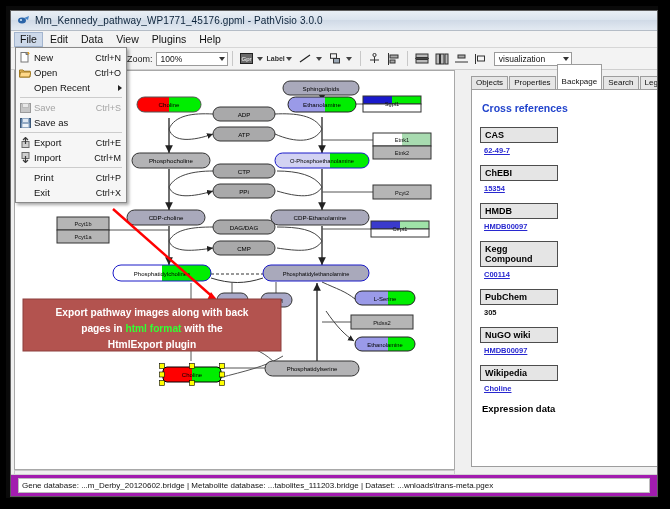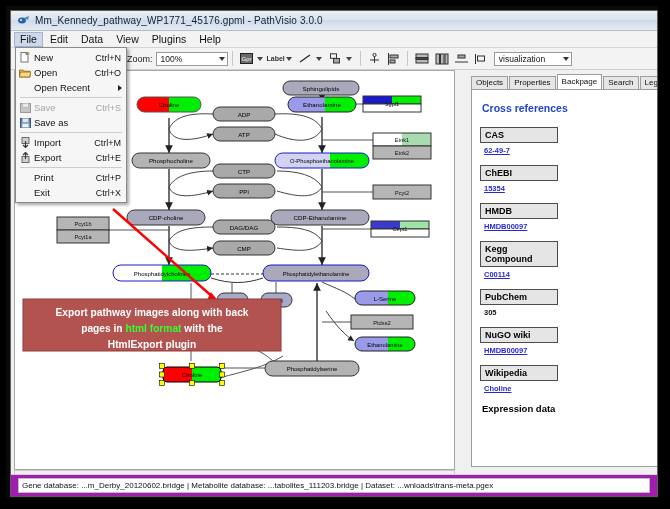--- a/index.html
+++ b/index.html
@@ -60,21 +60,21 @@
   #canvas{position:absolute;left:3px;top:0px;width:441px;height:400px;background:#fff;
      border:1px solid #a8a8a8;box-sizing:border-box;overflow:hidden;}
   #canvas svg{position:absolute;left:0;top:0;}
   .lgutter{position:absolute;left:0;top:0;width:4px;height:400px;background:#f0f0f0;}
 
   
   #sidepanel{position:absolute;left:452px;top:59px;width:196px;height:406px;background:#f0f0f0;box-sizing:border-box;}
   #tabstrip{position:absolute;left:8px;top:4px;width:186px;height:15px;display:flex;align-items:flex-end;}
   .ptab{font-size:8px;color:#111;background:#e6e6e6;border:1px solid #9d9d9d;border-bottom:none;
      padding:1px 4px 1px 4px;margin-right:1px;line-height:10px;}
-  .ptab.sel{background:#fff;font-size:8px;padding:2px 4px 2px 4px;position:relative;top:0px;}
+  .ptab.sel{background:#fff;font-size:8px;padding:12px 4px 2px 4px;position:relative;top:0px;}
   #backpage{position:absolute;left:8px;top:19px;width:208px;height:378px;background:#fff;
      border:1px solid #9d9d9d;box-sizing:border-box;overflow:hidden;padding:6px 8px;}
   .xref-title{color:#2244cc;font-size:10.5px;font-weight:bold;margin:6px 0 13px 2px;}
   .xbox{width:78px;border:1px solid #4d4d4d;background:#e5e5e5;box-sizing:border-box;
      font-size:9px;font-weight:bold;color:#000;padding:2px 4px;margin-bottom:3px;}
   .xval{font-size:7.5px;margin:0 0 10px 4px;}
   .xval a{color:#2828d0;text-decoration:underline;font-weight:bold;}
   .xval.plain{color:#111;font-weight:bold;text-decoration:none;}
   .expr{font-size:9.5px;font-weight:bold;color:#000;margin:2px 0 0 2px;}
 
@@ -548,37 +548,37 @@
               <rect x="2" y="5.5" width="7" height="4" fill="#eef3f8" stroke="#93aac4"></rect>
             </svg>
       </span>
       <span class="lbl">Save as</span>
       <span class="acc"></span>
     </div>
     <div class="fm-sep"></div>
     <div class="fm-row">
       <span class="ic">
         <svg width="11" height="11" viewBox="0 0 11 11">
+              <rect x="2" y="4.5" width="7" height="6" fill="#cfcfcf" stroke="#6a6a6a"></rect>
+              <path d="M5.5 7 L5.5 1 M3 3 L5.5 0.5 L8 3" stroke="#3a3a3a" stroke-width="1.2" fill="none"></path>
+            </svg>
+      </span>
+      <span class="lbl">Export</span>
+      <span class="acc">Ctrl+E</span>
+    </div>
+    <div class="fm-row">
+      <span class="ic">
+        <svg width="11" height="11" viewBox="0 0 11 11">
               <rect x="2" y="0.5" width="7" height="6" fill="#cfcfcf" stroke="#6a6a6a"></rect>
               <path d="M5.5 4 L5.5 10 M3 8 L5.5 10.5 L8 8" stroke="#3a3a3a" stroke-width="1.2" fill="none"></path>
             </svg>
       </span>
       <span class="lbl">Import</span>
       <span class="acc">Ctrl+M</span>
     </div>
-    <div class="fm-row">
-      <span class="ic">
-        <svg width="11" height="11" viewBox="0 0 11 11">
-              <rect x="2" y="4.5" width="7" height="6" fill="#cfcfcf" stroke="#6a6a6a"></rect>
-              <path d="M5.5 7 L5.5 1 M3 3 L5.5 0.5 L8 3" stroke="#3a3a3a" stroke-width="1.2" fill="none"></path>
-            </svg>
-      </span>
-      <span class="lbl">Export</span>
-      <span class="acc">Ctrl+E</span>
-    </div>
     <div class="fm-sep"></div>
     <div class="fm-row">
       <span class="ic"></span>
       <span class="lbl">Print</span>
       <span class="acc">Ctrl+P</span>
     </div>
     <div class="fm-row">
       <span class="ic"></span>
       <span class="lbl">Exit</span>
       <span class="acc">Ctrl+X</span>

